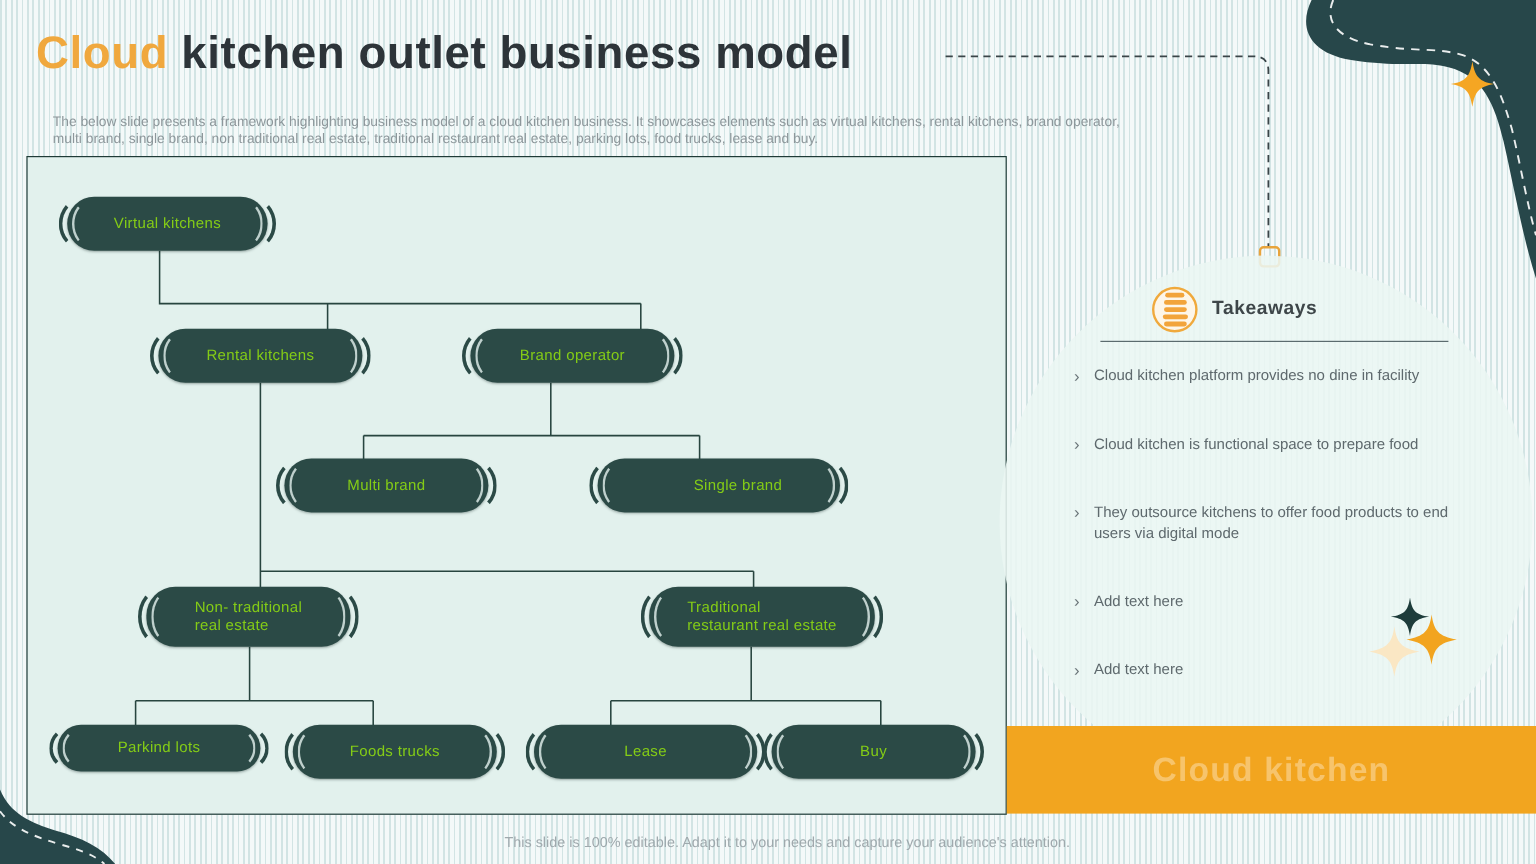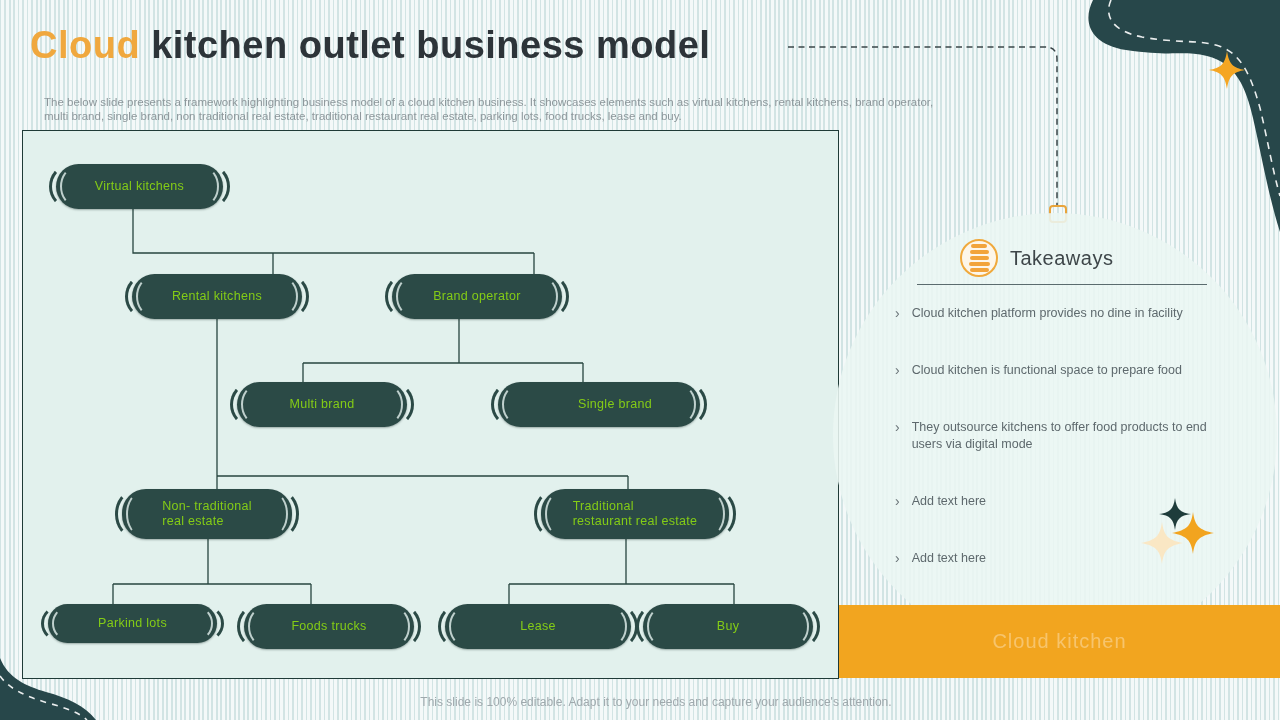--- a/index.html
+++ b/index.html
@@ -36,30 +36,30 @@
   
   .big-circle{position:absolute;left:833px;top:213px;width:444px;height:444px;
     border-radius:50%;background:rgba(234,246,242,.88);}
   .tk-header{position:absolute;left:960px;top:239px;display:flex;align-items:center;gap:12px;}
   .t-icon{width:38px;height:38px;border:2px solid #F0A93C;border-radius:50%;
     background:#fdf6e9;box-sizing:border-box;display:flex;flex-direction:column;
     align-items:center;justify-content:center;gap:1.5px;}
   .t-icon span{display:block;width:19px;height:4.5px;background:#F2A43B;border-radius:2px;}
   .t-icon span:nth-child(1){width:16px;}
   .t-icon span:nth-child(4){width:21px;}
-  .tk-title{margin:0;font-size:20px;font-weight:normal;color:#3e4649;letter-spacing:.5px;}
+  .tk-title{margin:0;font-size:16px;font-weight:bold;color:#3e4649;letter-spacing:.5px;}
   .tk-rule{position:absolute;left:917px;top:284px;width:290px;height:1px;background:#5b6b6e;}
   .tk-list{position:absolute;left:895px;top:305px;margin:0;padding:0;list-style:none;
     display:flex;flex-direction:column;gap:40px;}
   .tk-list li{display:flex;gap:12px;font-size:12.5px;line-height:17px;color:#5e696d;width:318px;}
   .tk-list .mark{color:#6b7579;font-size:14px;line-height:16px;}
   
   .banner{position:absolute;left:839px;top:605px;width:441px;height:73px;background:#F2A51F;
     display:flex;align-items:center;justify-content:center;}
-  .banner-label{font-size:20px;font-weight:normal;letter-spacing:1px;color:rgba(255,248,235,.38);}
+  .banner-label{font-size:28px;font-weight:bold;letter-spacing:1px;color:rgba(255,248,235,.38);}
   .footer{position:absolute;left:0;top:695px;width:1280px;margin:0;text-align:center;
     font-size:12px;color:#9fa9ad;padding-left:16px;}
   
   .blob-tr{position:absolute;left:1080px;top:0;}
   .blob-bl{position:absolute;left:0;top:648px;}
   .star-tr{position:absolute;left:1197px;top:40px;}
   .sparkles{position:absolute;left:1135px;top:490px;}
 </style>
 </head>
 <body>

